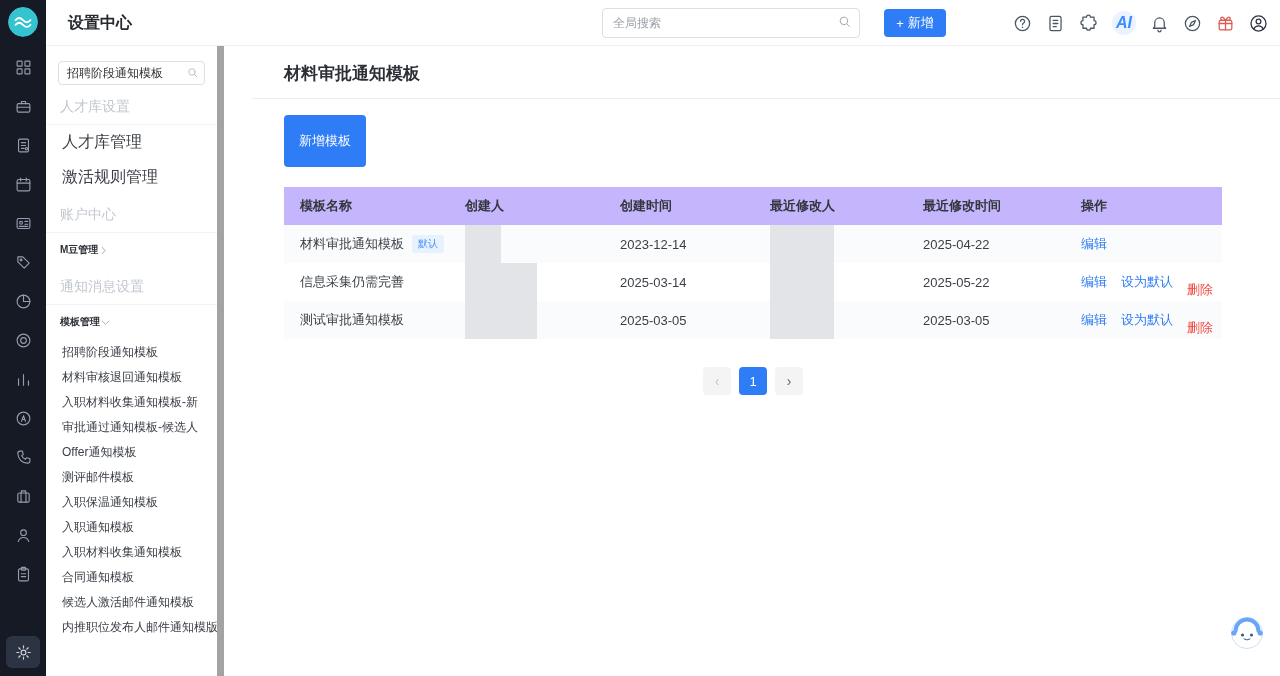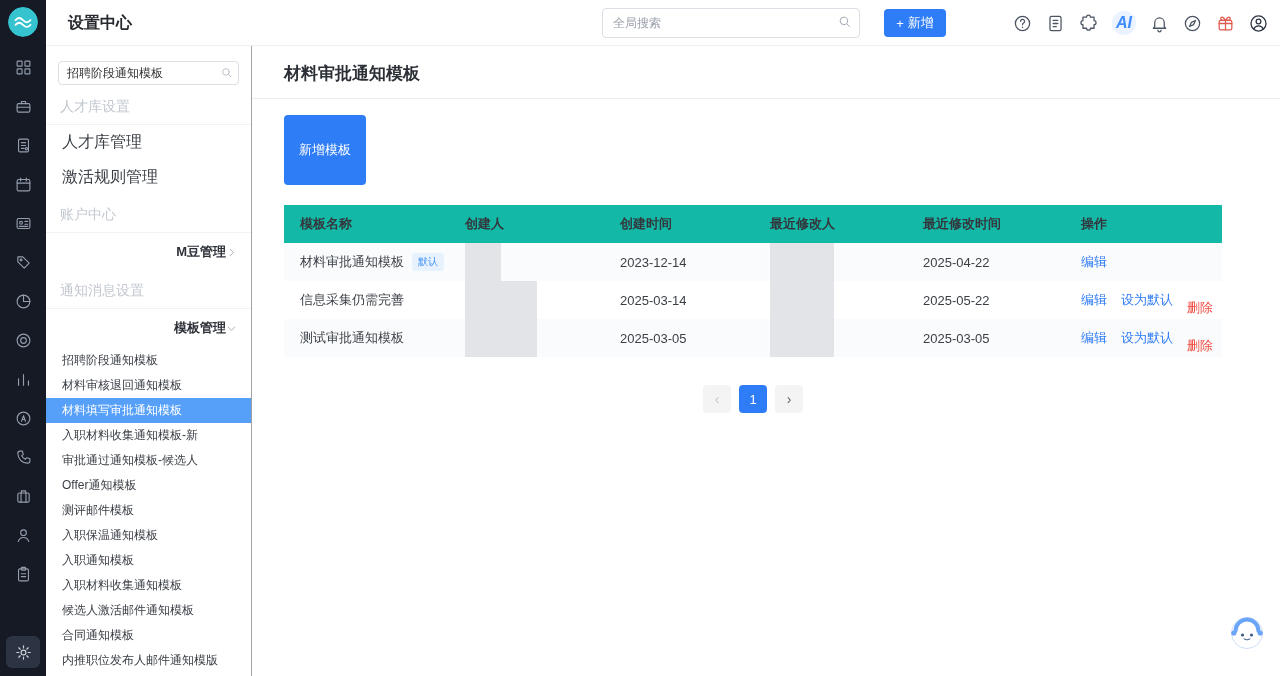--- a/index.html
+++ b/index.html
@@ -29,44 +29,44 @@
     border:none;border-radius:4px;color:#fff;font-size:13px;display:flex;align-items:center;
     justify-content:center;gap:4px;padding:0 12px;cursor:pointer;}
   .hdr-icons{position:absolute;right:12px;top:0;height:46px;display:flex;align-items:center;gap:14px;color:#4c5563;}
   .hdr-icons .ic{cursor:pointer;}
   .hdr-icons .ic.red{color:#e05a50;}
   .hdr-icons .ic.dark{color:#2c3442;}
   .ai-badge{font-size:16px;font-weight:bold;font-style:italic;color:#3f8cff;background:#eaf3ff;
     border-radius:50%;width:24px;height:24px;display:flex;align-items:center;justify-content:center;cursor:pointer;}
 
   
-  .sidebar{position:absolute;left:46px;top:46px;width:206px;bottom:0;background:#fff;
-    border-right:1px solid #a3a3a3;overflow:hidden;z-index:4;}
+  .sidebar{position:absolute;left:46px;top:46px;width:178px;bottom:0;background:#fff;
+    border-right:7px solid #a3a3a3;overflow:hidden;z-index:4;}
   .s-search{position:relative;margin:15px 12px 2px;}
   .s-search input{width:100%;height:24px;border:1px solid #dcdfe6;border-radius:4px;font-size:12px;
     padding:0 24px 0 8px;color:#333;outline:none;}
   .s-search .ic{position:absolute;right:6px;top:5px;color:#b2b8c2;}
   .s-heading{font-size:14px;color:#c3c8d0;padding:11px 14px 8px;border-bottom:1px solid #f1f2f5;}
   .s-item{font-size:16px;color:#3a3f46;padding:7px 16px;cursor:pointer;}
-  .s-row{display:flex;align-items:center;justify-content:flex-end;font-size:13px;font-weight:bold;
+  .s-row{display:flex;align-items:center;justify-content:flex-start;font-size:10px;font-weight:bold;
     color:#2d3138;padding:10px 14px;cursor:pointer;}
   .s-row .ic{color:#8b919c;}
   .s-sub{padding:1px 0 4px;}
   .s-subitem{font-size:12px;color:#3a3f46;padding:4px 16px;cursor:pointer;white-space:nowrap;overflow:hidden;}
   .s-subitem.selected{background:var(--selected);color:#fff;}
 
   
   .main{position:absolute;left:252px;top:46px;right:0;bottom:0;background:#fff;}
   .page-title-row{padding:16px 0 13px 32px;border-bottom:1px solid #ebedf0;}
   .page-title-row h1{font-size:17px;font-weight:bold;color:#2b2f36;}
   .add-btn{margin:16px 0 0 32px;background:var(--accent);color:#fff;border:none;border-radius:4px;
-    font-size:13px;padding:26px 15px;cursor:pointer;}
+    font-size:13px;padding:17px 15px;cursor:pointer;}
   .table{margin:20px 0 0 32px;width:938px;font-size:13px;}
   .t-head,.t-row{display:grid;grid-template-columns:165px 155px 150px 153px 158px 1fr;}
-  .t-head{background:#14b8a6;font-family:Liberation Mono, monospace;}
+  .t-head{background:#c4b5fd;font-family:Liberation Mono, monospace;}
   .t-th{height:38px;display:flex;align-items:center;padding-left:16px;font-weight:bold;color:#33373d;}
   .t-row:nth-child(odd){background:#fafbfc;}
   .t-cell{height:38px;display:flex;align-items:center;padding-left:16px;color:#3a3f46;}
   .t-cell .redact{align-self:stretch;background:#e3e4e7;}
   .badge{margin-left:8px;background:#e8f2fe;color:#4291f7;font-size:10px;padding:2px 6px;border-radius:3px;}
   .lnk{color:var(--accent);margin-right:14px;cursor:pointer;text-decoration:none;}
   .lnk.danger{color:var(--danger);margin-right:0;margin-top:16px;}
   .pager{width:938px;margin-left:32px;display:flex;justify-content:center;gap:8px;margin-top:28px;}
   .pg{width:28px;height:28px;border:none;border-radius:4px;background:#f4f4f5;font-size:14px;cursor:pointer;color:#5f6672;}
   .pg.prev{color:#c2c6ce;}
@@ -272,30 +272,29 @@
     <span>模板管理</span>
     <span class="ic" id="group-chevron">
         <svg viewBox="0 0 24 24" width="11" height="11" fill="none" stroke="currentColor" stroke-width="1.6" stroke-linecap="round" stroke-linejoin="round">
           <path d="M5 9l7 7 7-7"></path>
         </svg>
       </span>
   </div>
   <div class="s-sub" id="template-list">
       <div class="s-subitem">招聘阶段通知模板</div>
       <div class="s-subitem">材料审核退回通知模板</div>
-      <div class="s-subitem selected">材料填写审批通知模板</div>
       <div class="s-subitem">入职材料收集通知模板-新</div>
       <div class="s-subitem">审批通过通知模板-候选人</div>
       <div class="s-subitem">Offer通知模板</div>
       <div class="s-subitem">测评邮件模板</div>
       <div class="s-subitem">入职保温通知模板</div>
       <div class="s-subitem">入职通知模板</div>
       <div class="s-subitem">入职材料收集通知模板</div>
+      <div class="s-subitem">合同通知模板</div>
       <div class="s-subitem">候选人激活邮件通知模板</div>
-      <div class="s-subitem">合同通知模板</div>
       <div class="s-subitem">内推职位发布人邮件通知模版</div>
     </div>
 
 </nav>
 
 <main class="main">
   <div class="page-title-row">
     <h1>材料审批通知模板</h1>
   </div>
   <button class="add-btn">新增模板</button>

